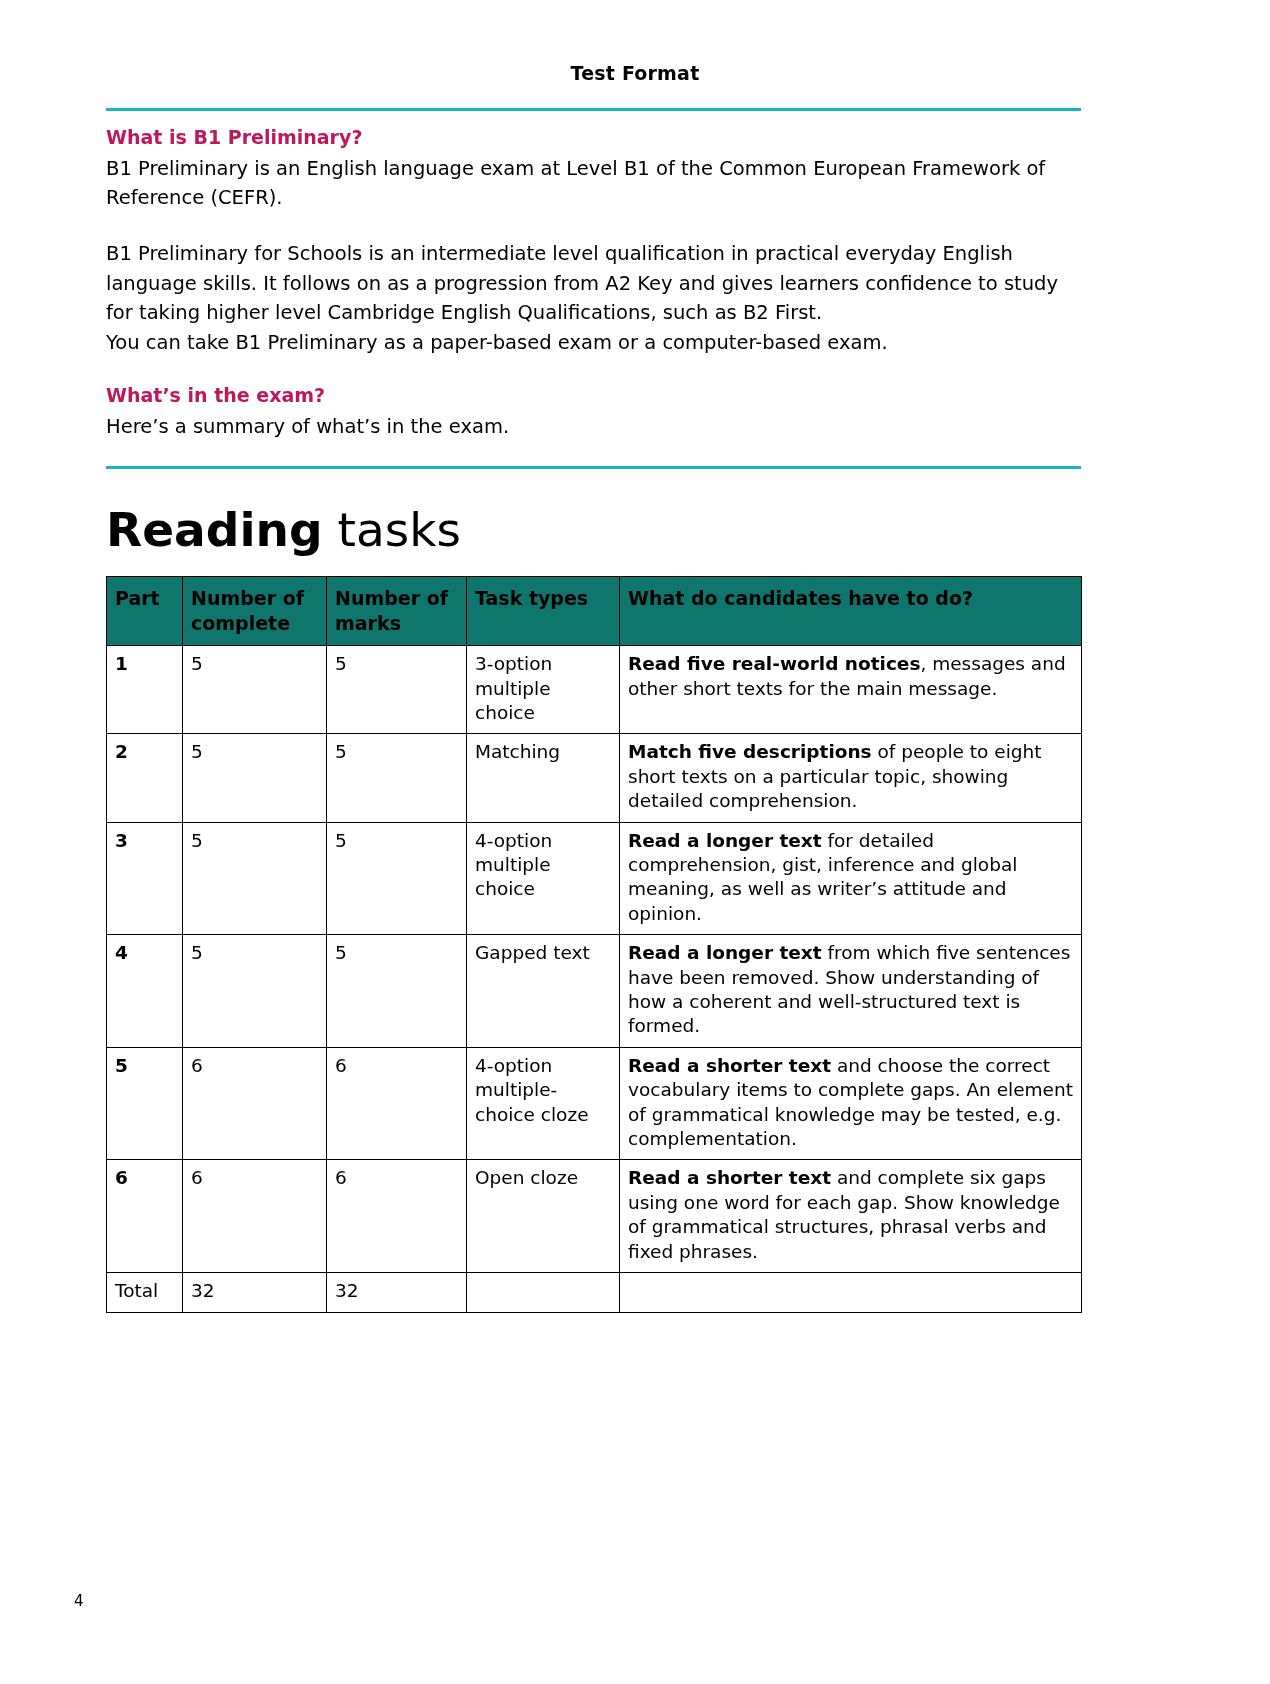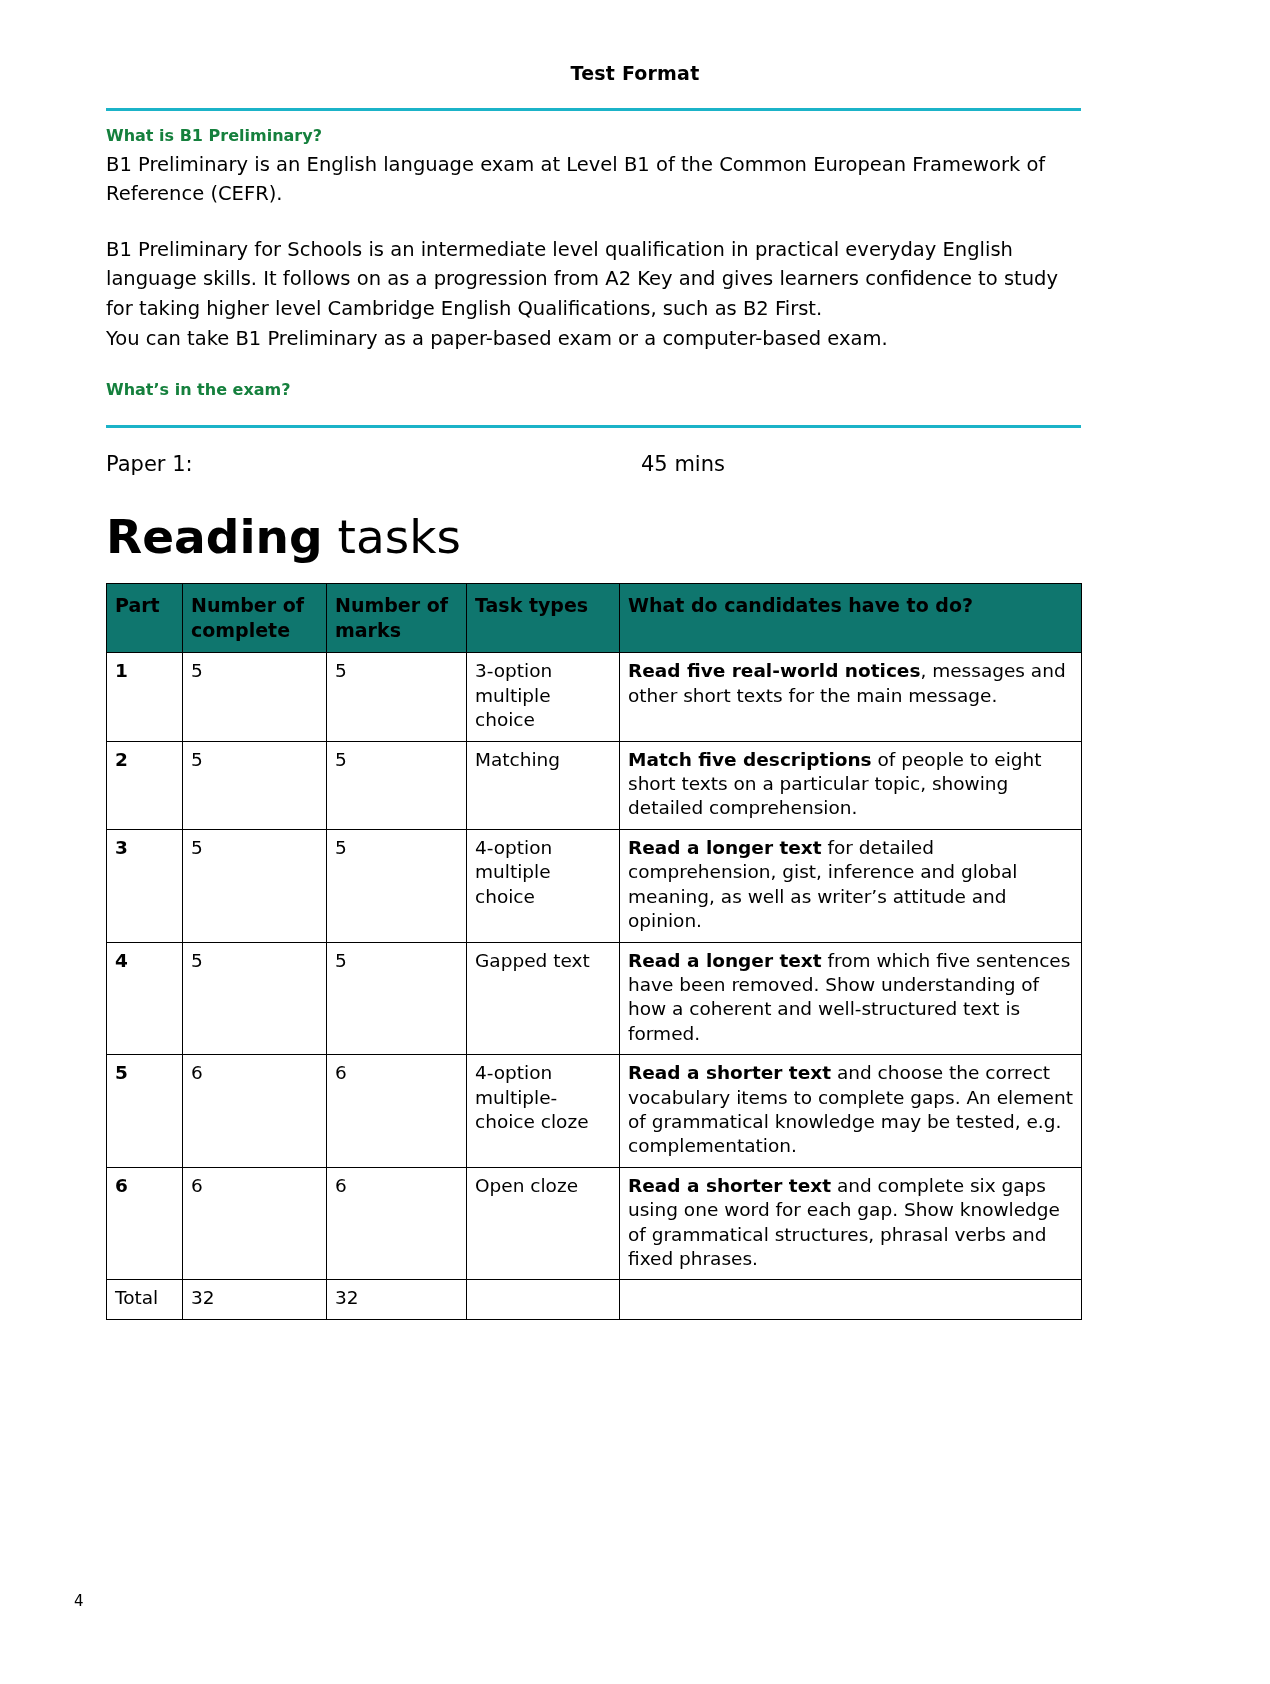--- a/index.html
+++ b/index.html
@@ -40,23 +40,23 @@
   .rule {
     border: none;
     border-top: 3px solid #1bb3c8;
     margin: 0;
     height: 0;
   }
   .rule.top { margin-bottom: 14px; }
   .rule.mid { margin-top: 24px; margin-bottom: 22px; }
 
   .head-teal {
-    color: #15803d;
-    font-weight: bold;
-    font-size: 16px;
+    color: #be185d;
+    font-weight: bold;
+    font-size: 19px;
     margin: 0 0 3px 0;
     line-height: 1.35;
   }
   .body-text {
     font-size: 19.5px;
     line-height: 1.52;
     margin: 0;
   }
   .spacer-par { height: 26px; }
 
@@ -157,27 +157,24 @@
     <p class="body-text">B1 Preliminary is an English language exam at Level B1 of the Common European Framework of Reference (CEFR).</p>
 
     <div class="spacer-par"></div>
 
     <p class="body-text">B1 Preliminary for Schools is an intermediate level qualification in practical everyday English language skills. It follows on as a progression from A2 Key and gives learners confidence to study for taking higher level Cambridge English Qualifications, such as B2 First.</p>
     <p class="body-text">You can take B1 Preliminary as a paper-based exam or a computer-based exam.</p>
 
     <div class="spacer-par"></div>
 
     <p class="head-teal">What’s in the exam?</p>
+    <p class="body-text">Here’s a summary of what’s in the exam.</p>
 
     <hr class="rule mid">
 
-    <div class="paper-row">
-      <div class="paper-label">Paper 1:</div>
-      <div class="paper-time">45 mins</div>
-    </div>
 
     <div class="section-title"><b>Reading</b><span> tasks</span></div>
 
     <table class="tasks">
       <colgroup>
         <col class="c-part">
           <col class="c-nq">
           <col class="c-nm">
           <col class="c-tt">
           <col class="c-desc">

